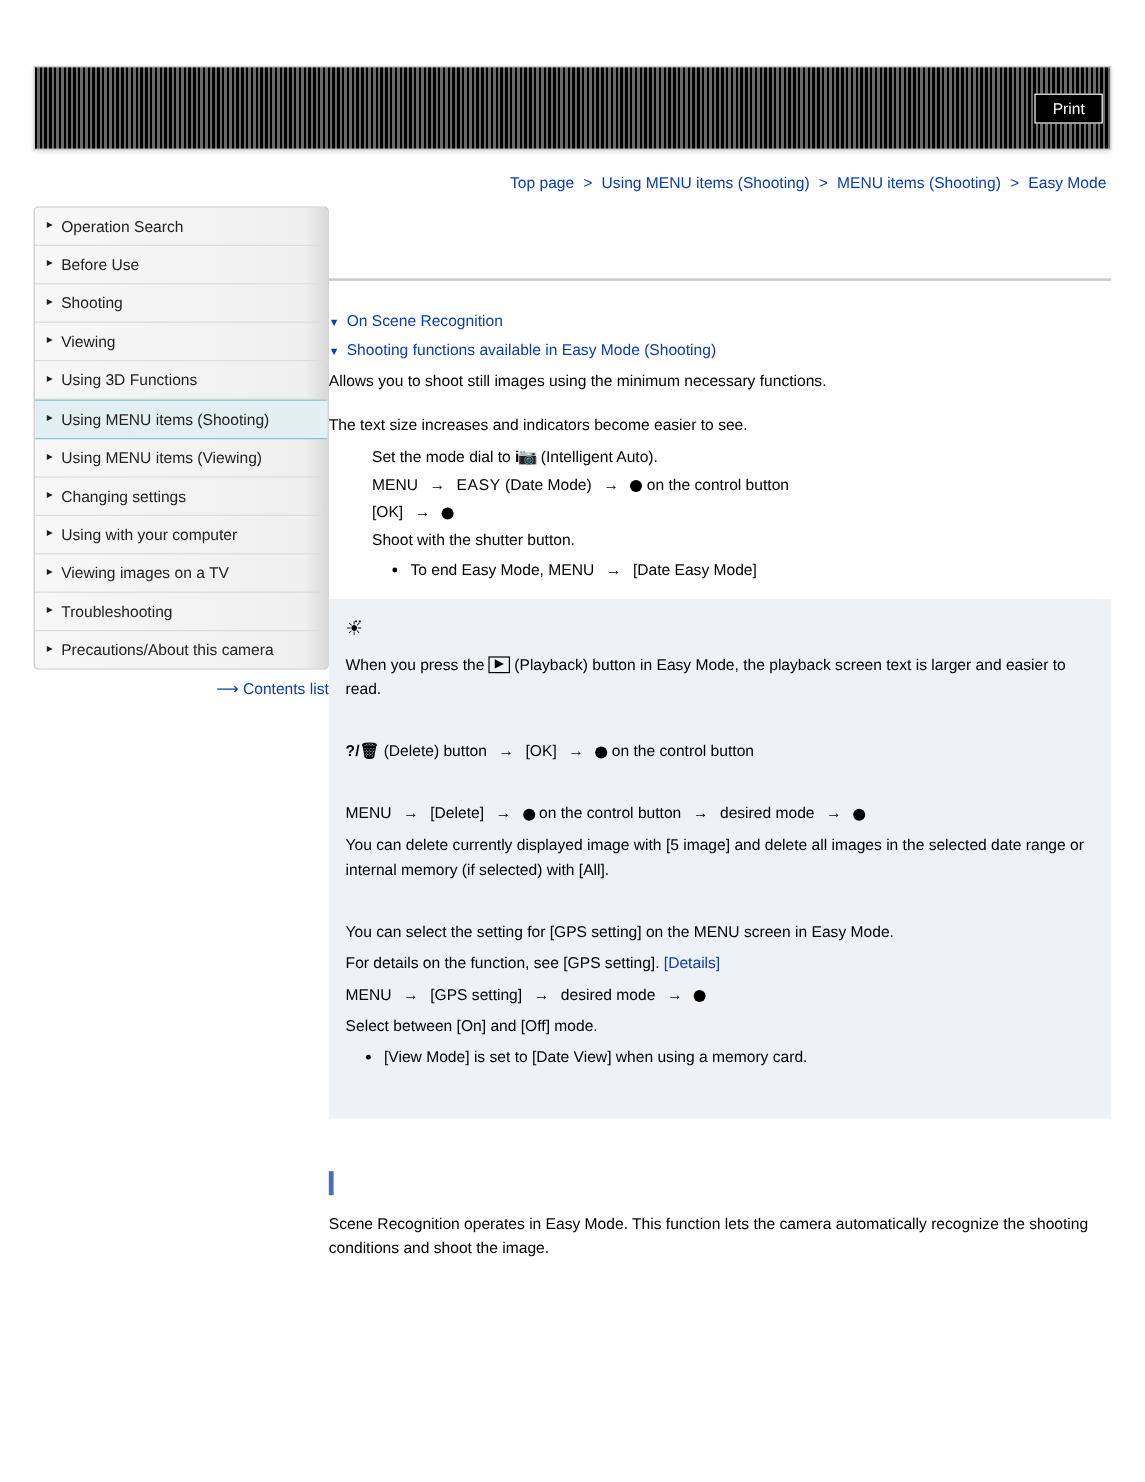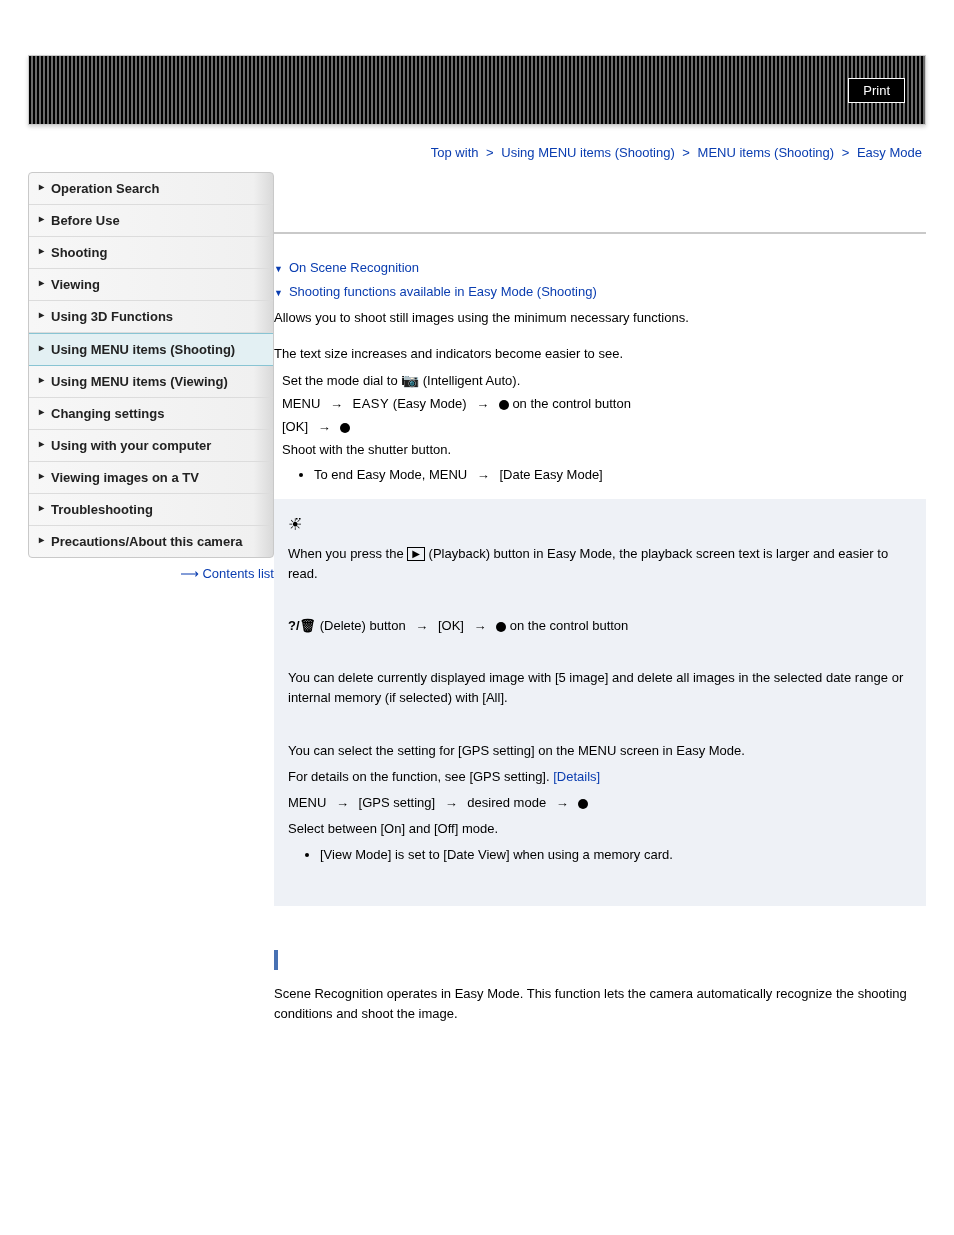--- a/index.html
+++ b/index.html
@@ -8,40 +8,40 @@
 
   .banner {
     height: 70px;
     margin-top: 55px;
     background: repeating-linear-gradient(90deg, #000 0 2px, #6b6b6b 2px 4px);
     position: relative;
     border: 1px solid #ccc;
     box-shadow: 0 2px 4px rgba(0,0,0,.18);
   }
   .print-btn {
-    position: absolute; right: 20px; top: 22px;
+    position: absolute; right: 6px; top: 22px;
     background: #000; color: #fff; border: 1px solid #fff;
     padding: 4px 14px; font-size: 13px;
   }
 
   .breadcrumb { text-align: right; color: #0a3db0; font-size: 13px; margin: 20px 4px 0 0; }
   .breadcrumb a { color: #0a3db0; text-decoration: none; }
   .breadcrumb .sep { color: #0a3db0; padding: 0 4px; }
 
   .columns { display: flex; align-items: flex-start; margin-top: 12px; }
 
   .sidebar {
     width: 246px;
     border: 1px solid #c9c9c9;
     border-radius: 4px;
     margin-right: 26px;
     background: linear-gradient(90deg, #f7f7f7 0%, #f0f0f0 92%, #d9d9d9 100%);
     overflow: hidden;
   }
-  .sidebar ul { list-style: none; font-weight: bold; }
+  .sidebar ul { list-style: none; }
   .sidebar li {
     padding: 8px 10px 8px 22px;
     border-bottom: 1px solid #dcdcdc;
     position: relative;
     font-size: 13px;
     color: #222;
   }
   .sidebar li:last-child { border-bottom: none; }
   .sidebar li::before {
     content: "\25B8";
@@ -55,21 +55,21 @@
   }
   .contents-list { text-align: right; margin-top: 8px; color: #0a3db0; font-size: 13px; }
   .contents-list .arrow { color: #0a3db0; }
 
   .main { flex: 1; padding-top: 60px; font-size: 13px; line-height: 1.55; color: #000; }
   .main hr { border: none; border-top: 2px solid #c9c9c9; margin-bottom: 24px; }
 
   .anchor-link { color: #0a3db0; text-decoration: none; display: block; margin: 4px 0; }
   .marker-down::before { content: "\25BC"; font-size: 9px; color: #0a3db0; padding-right: 6px; }
 
-  .step-block { padding-left: 8px; margin-top: 6px; }
+  .step-block { padding-left: 36px; margin-top: 6px; }
   .step-block p { margin: 3px 0; }
 
   .arrow-inline::before { content: "\2192"; padding: 0 6px; }
   .bullet-disc { list-style: disc; padding-left: 32px; margin: 4px 0; }
   .bullet-disc li { margin: 2px 0; }
 
   .inline-icon { display: inline-block; vertical-align: middle; }
   .cam-icon { font-weight: bold; letter-spacing: -1px; }
   .easy-label { font-weight: normal; font-family: Arial Black, Arial, sans-serif; letter-spacing: .5px; }
   .dot { display: inline-block; width: 10px; height: 10px; background: #000; border-radius: 50%; vertical-align: middle; }
@@ -87,21 +87,21 @@
 </head>
 <body>
 
 <div class="page">
 
   <div class="banner">
     <button class="print-btn">Print</button>
   </div>
 
   <div class="breadcrumb">
-    <a href="#">Top with</a>
+    <a href="#">Top page</a>
     <span class="sep">&gt;</span>
     <a href="#">Using MENU items (Shooting)</a>
     <span class="sep">&gt;</span>
     <a href="#">MENU items (Shooting)</a>
     <span class="sep">&gt;</span>
     <span>Easy Mode</span>
   </div>
 
   <div class="columns">
 
@@ -139,21 +139,21 @@
 
       <div class="step-block">
         <p>
           <span>Set the mode dial to </span>
           <span class="inline-icon cam-icon">i📷</span>
           <span>(Intelligent Auto).</span>
         </p>
         <p>
           <span>MENU </span><span class="arrow-inline"></span>
           <span class="easy-label">EASY</span>
-          <span>(Easy Mode) </span><span class="arrow-inline"></span>
+          <span>(Date Mode) </span><span class="arrow-inline"></span>
           <span class="dot"></span>
           <span> on the control button</span>
         </p>
         <p>
           <span>[OK] </span><span class="arrow-inline"></span>
           <span class="dot"></span>
         </p>
         <p>Shoot with the shutter button.</p>
         <ul class="bullet-disc">
           <li>
@@ -171,20 +171,28 @@
         </p>
         <br>
         <p class="para">
           <span class="del-icons">?/🗑</span>
           <span>(Delete) button </span><span class="arrow-inline"></span>
           <span> [OK] </span><span class="arrow-inline"></span>
           <span class="dot"></span>
           <span> on the control button</span>
         </p>
         <br>
+        <p class="para">
+          <span>MENU </span><span class="arrow-inline"></span>
+          <span> [Delete] </span><span class="arrow-inline"></span>
+          <span class="dot"></span>
+          <span> on the control button </span><span class="arrow-inline"></span>
+          <span> desired mode </span><span class="arrow-inline"></span>
+          <span class="dot"></span>
+        </p>
         <p class="para">You can delete currently displayed image with [5 image] and delete all images in the selected date range or internal memory (if selected) with [All].</p>
         <br>
         <p class="para">You can select the setting for [GPS setting] on the MENU screen in Easy Mode.</p>
         <p class="para">
           <span>For details on the function, see [GPS setting]. </span>
           <a href="#" class="link-inline">[Details]</a>
         </p>
         <p class="para">
           <span>MENU </span><span class="arrow-inline"></span>
           <span> [GPS setting] </span><span class="arrow-inline"></span>

